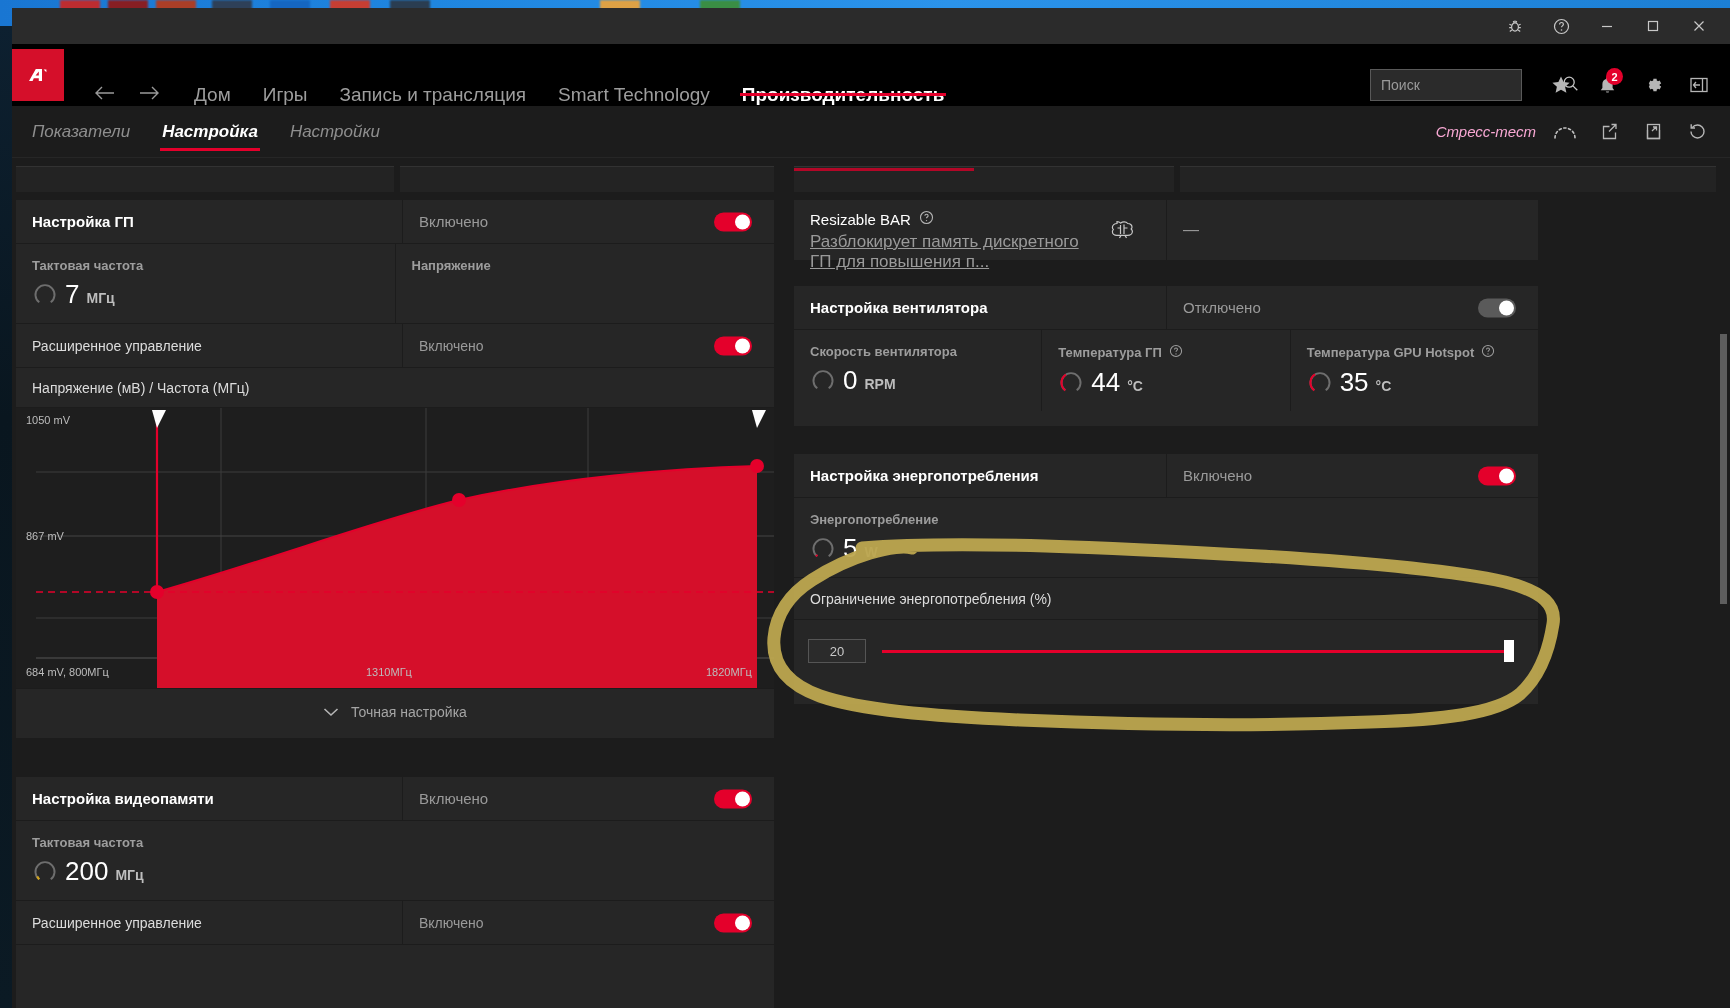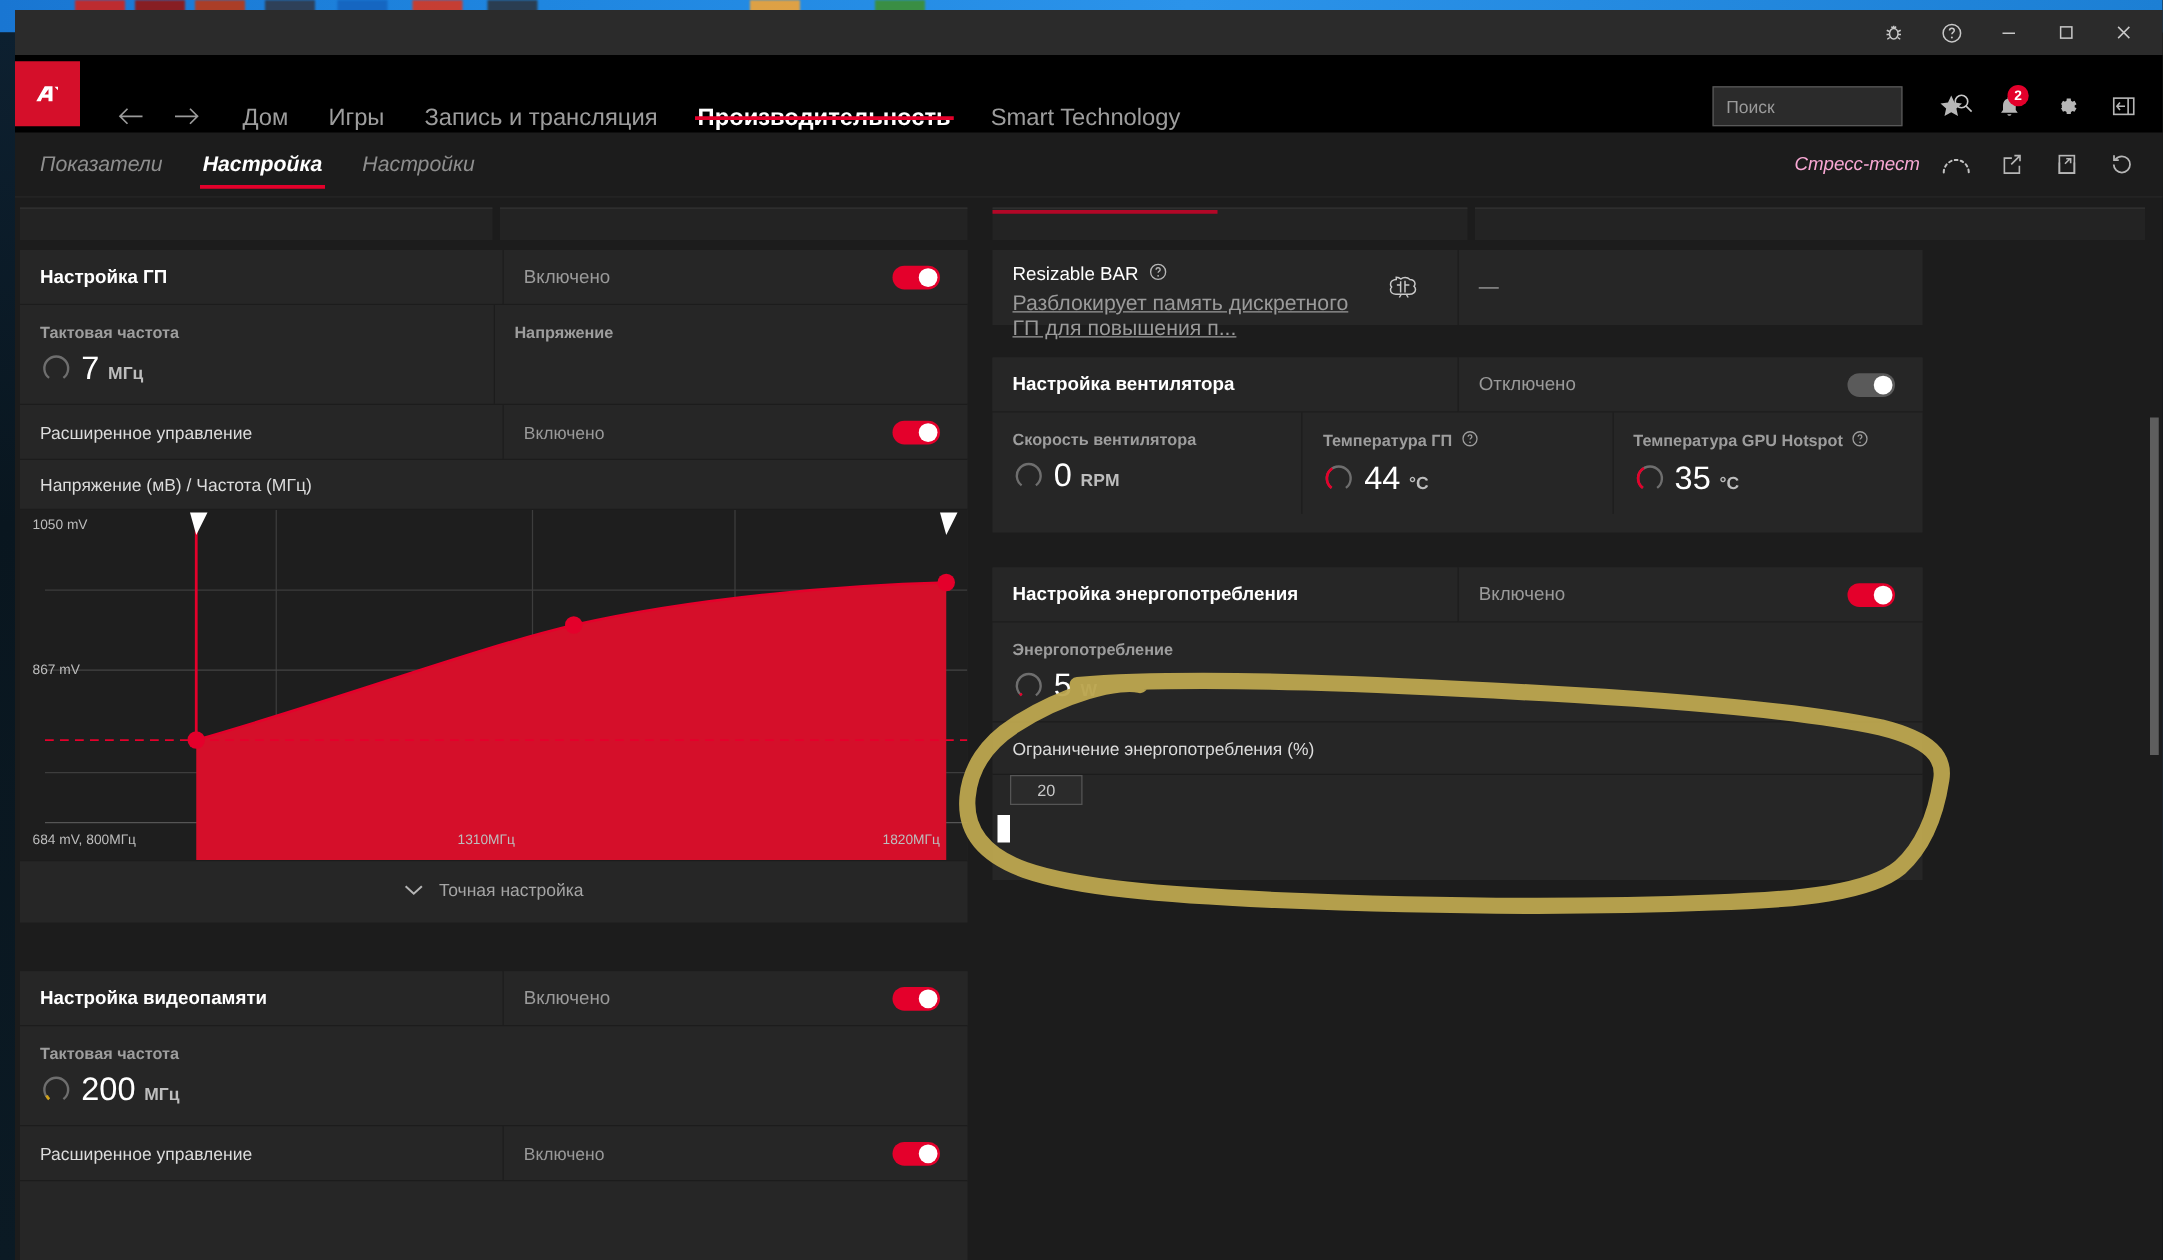--- a/index.html
+++ b/index.html
@@ -260,21 +260,21 @@
     width: 372px; display: flex; align-items: center; padding-left: 16px;
     color: #9a9a9a; font-size: 16px; border-left: 1px solid #1c1c1c;
   }
 
   
   .slider-label {
     height: 42px; display: flex; align-items: center; padding-left: 16px;
     font-size: 14px; color: #dcdcdc;
     border-bottom: 1px solid #1c1c1c;
   }
-  .slider-row { height: 62px; display: flex; align-items: flex-start; padding: 0 24px 0 14px; flex-direction: column; }
+  .slider-row { height: 62px; display: flex; align-items: center; padding: 0 24px 0 14px; }
   .slider-value-box {
     width: 58px; height: 24px; border: 1px solid #555;
     display: flex; align-items: center; justify-content: center;
     color: #c8c8c8; font-size: 13px; background: #2b2b2b;
     margin-right: 16px;
   }
   .slider-track {
     position: relative; flex: 1; height: 20px; display: flex; align-items: center;
   }
   .slider-fill { position: absolute; left: 0; right: 0; height: 3px; background: #e4002b; }
@@ -366,22 +366,22 @@
       <div class="nav-arrow">
         <svg width="24" height="20" viewBox="0 0 24 20" fill="none" stroke="currentColor" stroke-width="1.4">
           <path d="M3 10h18M15 4l6 6-6 6"></path>
         </svg>
       </div>
     </div>
     <div class="nav-items">
       <div class="nav-item">Дом</div>
       <div class="nav-item">Игры</div>
       <div class="nav-item">Запись и трансляция</div>
+      <div class="nav-item">Smart Technology</div>
       <div class="nav-item active">Производительность</div>
-      <div class="nav-item">Smart Technology</div>
     </div>
     <div class="nav-right">
       <div id="search-box">
         <input placeholder="Поиск" style="">
         <span>
           <svg width="17" height="17" viewBox="0 0 17 17" fill="none" stroke="#c6c6c6" stroke-width="1.3">
             <circle cx="7.2" cy="7.2" r="5"></circle>
               <path d="M10.9 10.9l4.4 4.4"></path>
           </svg>
         </span>

